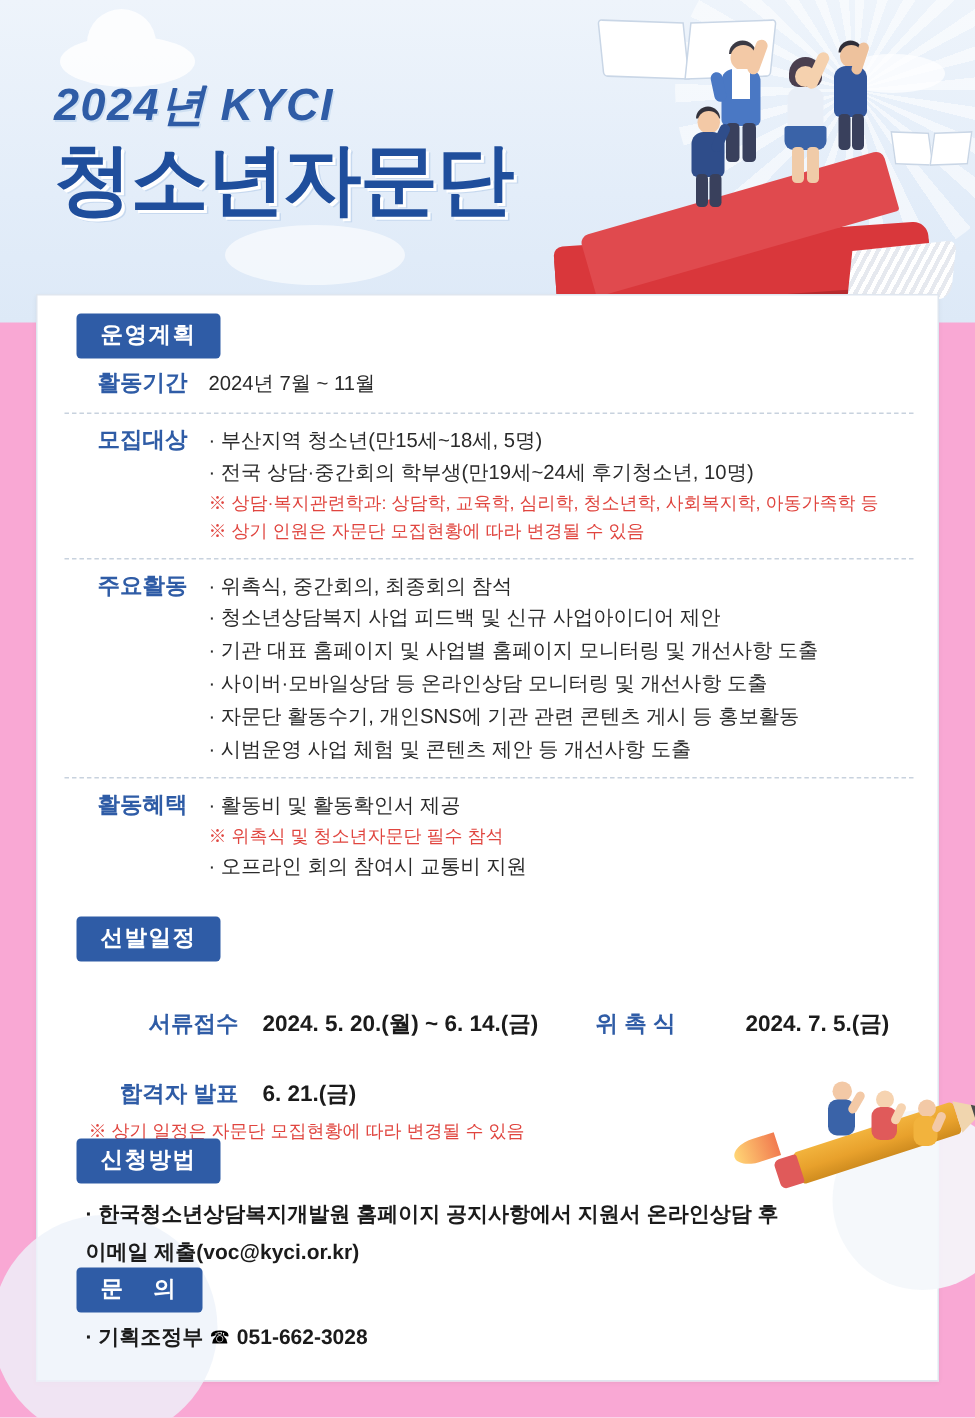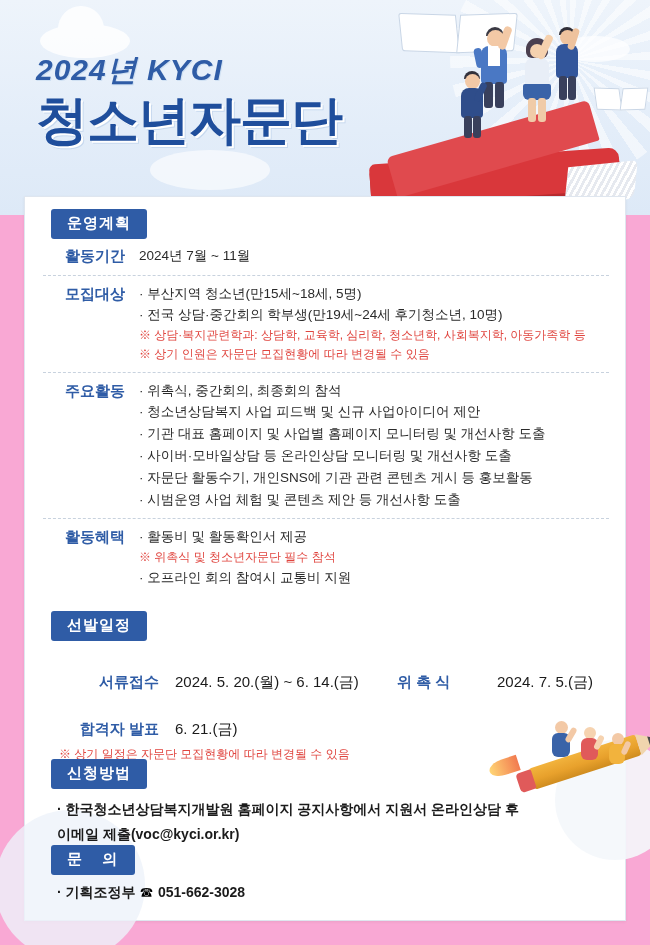--- a/index.html
+++ b/index.html
@@ -156,21 +156,21 @@
   .val .li { white-space:nowrap; }
   .note { color:#e0453f; font-size:12px; line-height:1.6; }
   .dash {
     border-bottom:1px dashed #c8d2de; height:0; margin:7px 0 7px 0;
   }
 
   .block { padding: 0 18px; }
 
   .sel-grid { display:flex; align-items:baseline; }
   .sel-label { color:#2f5ca6; font-weight:bold; font-size:15px; }
-  .sel-val { font-size:15px; color:#1b1b1b; font-weight:normal; }
+  .sel-val { font-size:15px; color:#1b1b1b; font-weight:bold; }
 
   .phone-ico { font-size:14px; }
 
   
   .pencil-scene { position:absolute; left:498px; top:508px; width:150px; height:110px; }
   .pencil {
     position:absolute; left:6px; top:46px; width:112px; height:22px;
     background: linear-gradient(180deg,#f2b33d 0%, #e8a12c 55%, #cf8c1f 100%);
     transform: rotate(-18deg); border-radius:3px;
   }

